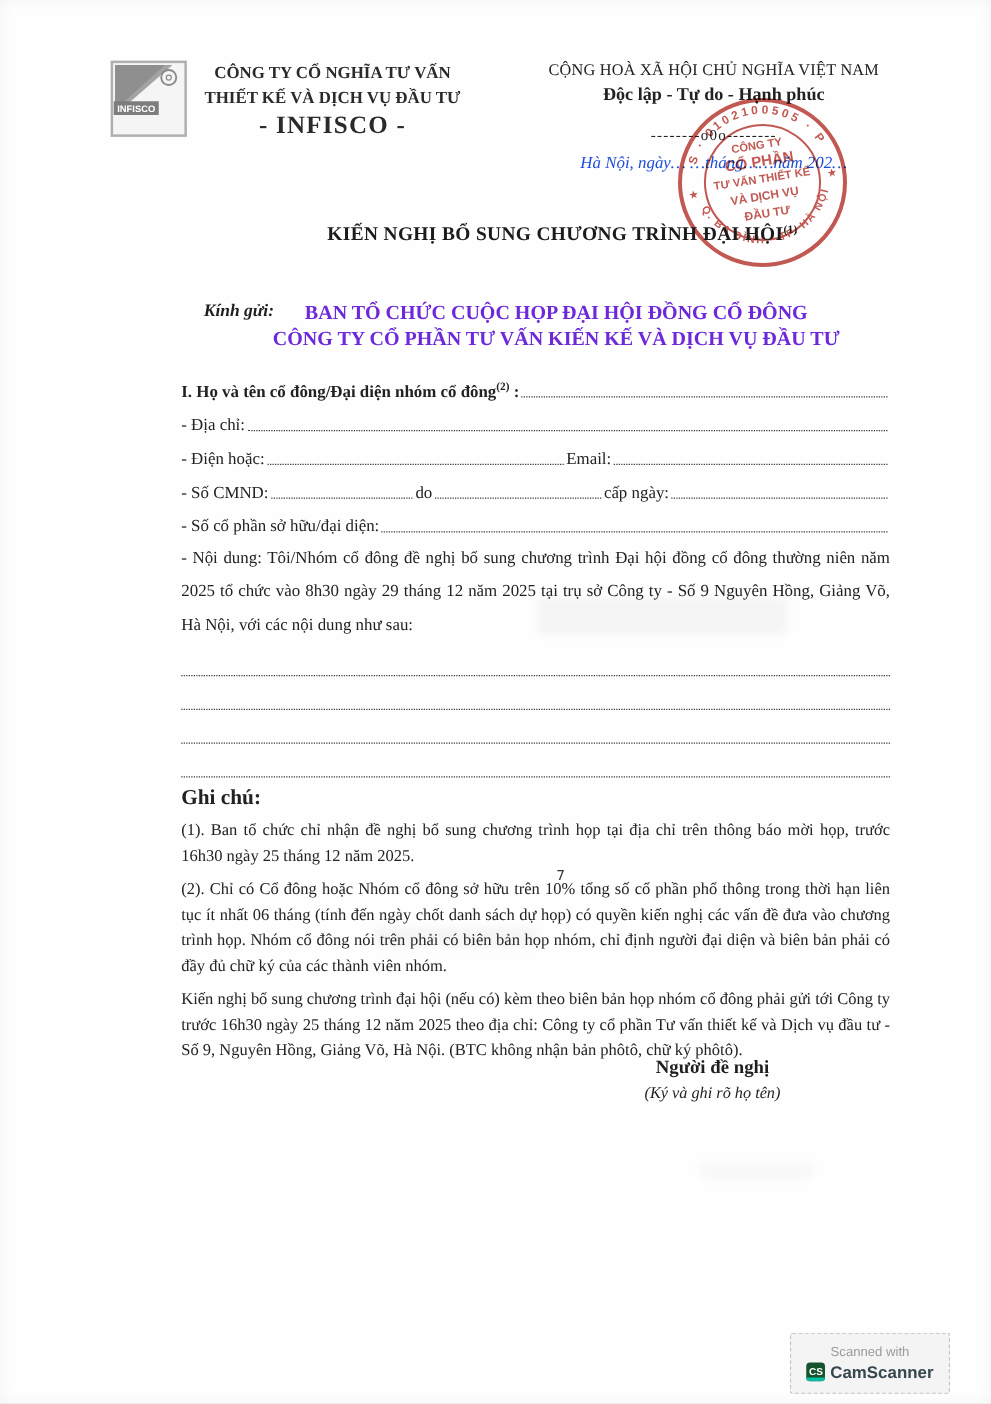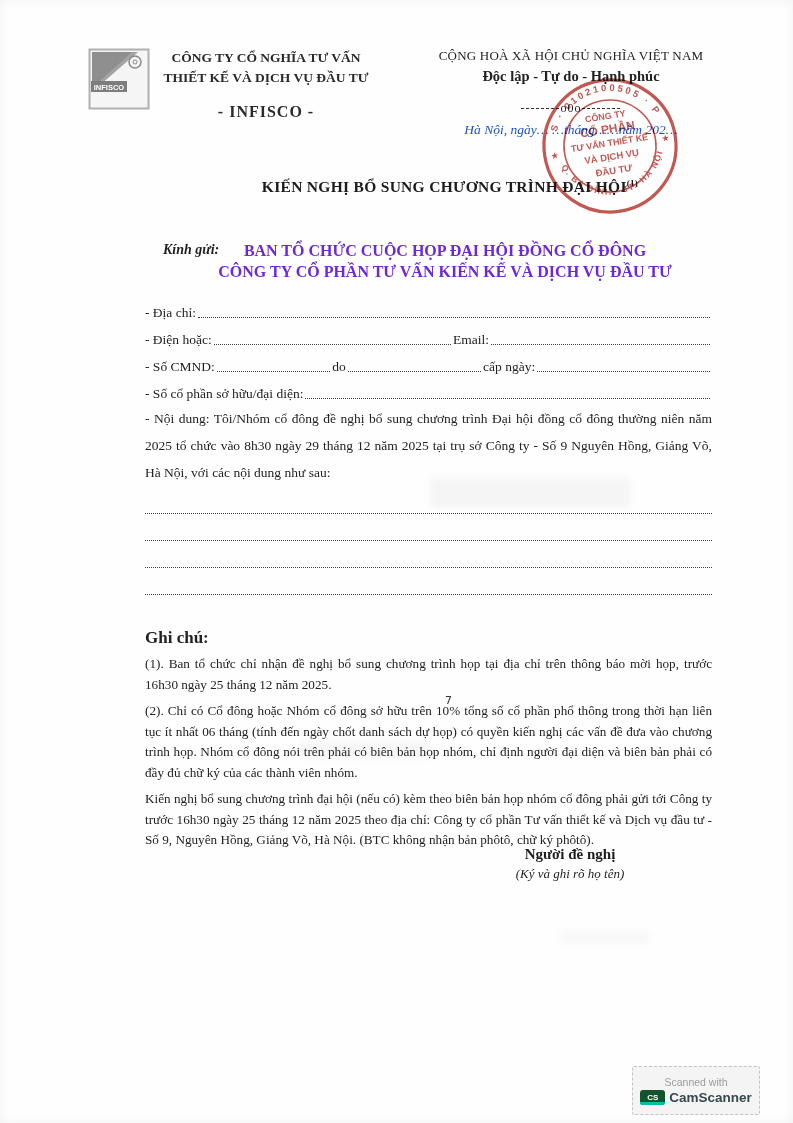--- a/index.html
+++ b/index.html
@@ -6,21 +6,21 @@
   .page{
     position:relative;width:793px;height:1123px;background:#fefefe;
     font-family:"Liberation Serif","DejaVu Serif",serif;color:#1e1e1e;
     overflow:hidden;box-shadow:inset 0 0 12px rgba(0,0,0,0.05);
   }
   
   .hdr-left{position:absolute;left:88px;top:48px;display:flex;}
   .logo{width:62px;height:62px;flex:0 0 62px;}
   .hdr-left-text{width:224px;margin-left:4px;text-align:center;font-weight:bold;
     font-size:13.5px;line-height:20px;color:#2a2a2a;}
-  .hdr-left-text .l3{font-size:16px;letter-spacing:1px;margin-top:14px;}
+  .hdr-left-text .l3{font-size:20px;letter-spacing:1px;margin-top:2px;}
   .hdr-right{position:absolute;left:423px;top:48px;width:296px;text-align:center;color:#222;}
   .hdr-right .l1{font-size:13px;letter-spacing:.2px;}
   .hdr-right .l2{font-size:14.5px;font-weight:bold;margin-top:4px;}
   .hdr-right .sep{font-size:12px;letter-spacing:1px;margin-top:16px;}
   .date-line{position:absolute;left:423px;top:122px;width:296px;text-align:center;
     font-style:italic;font-size:13.5px;color:#1d4ed8;}
   
   .stamp{position:absolute;left:540px;top:76px;width:140px;height:140px;
     transform:rotate(-9deg);opacity:.82;mix-blend-mode:multiply;}
   .stamp text{fill:#b5332c;font-family:"Liberation Sans","DejaVu Sans",sans-serif;}
@@ -57,21 +57,21 @@
   .signature{position:absolute;left:420px;top:822px;width:300px;text-align:center;margin-top:24px;}
   .sig-title{font-size:15px;font-weight:bold;}
   .sig-hint{font-size:13px;font-style:italic;margin-top:3px;}
   
   .scan-badge{position:absolute;left:632px;top:1066px;width:126px;height:47px;
     background:#f4f4f4;border:1px dashed #c2c2c2;border-radius:2px;
     display:flex;flex-direction:column;align-items:center;justify-content:center;
     font-family:"Liberation Sans","DejaVu Sans",sans-serif;text-align:center;}
   .scan-with{font-size:10.5px;color:#9b9b9b;}
   .scan-row{display:flex;align-items:center;gap:4px;margin-top:2px;}
-  .cs-logo{width:25px;height:15px;background:#14532d;border-radius:3px;color:#fff;
+  .cs-logo{width:15px;height:15px;background:#14532d;border-radius:3px;color:#fff;
     font-size:8px;font-weight:bold;display:flex;align-items:center;justify-content:center;
     position:relative;overflow:hidden;}
   .cs-logo::after{content:"";position:absolute;left:0;right:0;bottom:0;height:3px;background:#00bfa5;}
   .cs-name{font-size:13.5px;font-weight:bold;color:#36474f;}
   
   .ghost{position:absolute;background:rgba(110,110,110,0.06);filter:blur(3px);border-radius:4px;}
   .g1{left:430px;top:478px;width:200px;height:30px;}
   .g2{left:300px;top:742px;width:130px;height:16px;}
   .g3{left:560px;top:930px;width:90px;height:14px;background:rgba(110,110,110,0.04);}
 </style>
@@ -129,20 +129,24 @@
   <div class="title"><span>KIẾN NGHỊ BỔ SUNG CHƯƠNG TRÌNH ĐẠI HỘI</span><sup>(1)</sup></div>
 
   <div class="kinh-gui">Kính gửi:</div>
   <div class="recipient">
     <div>BAN TỔ CHỨC CUỘC HỌP ĐẠI HỘI ĐỒNG CỔ ĐÔNG</div>
     <div>CÔNG TY CỔ PHẦN TƯ VẤN KIẾN KẾ VÀ DỊCH VỤ ĐẦU TƯ</div>
   </div>
 
   <div class="form">
     <div class="frow">
+      <span class="lbl bold"><span>I. Họ và tên cổ đông/Đại diện nhóm cổ đông</span><sup class="fnote">(2)</sup><span> :</span></span>
+      <span class="leader"></span>
+    </div>
+    <div class="frow">
       <span class="lbl">- Địa chỉ:</span>
       <span class="leader"></span>
     </div>
     <div class="frow">
       <span class="lbl">- Điện hoặc:</span>
       <span class="leader w-p1"></span>
       <span class="lbl">Email:</span>
       <span class="leader w-p2"></span>
     </div>
     <div class="frow">

